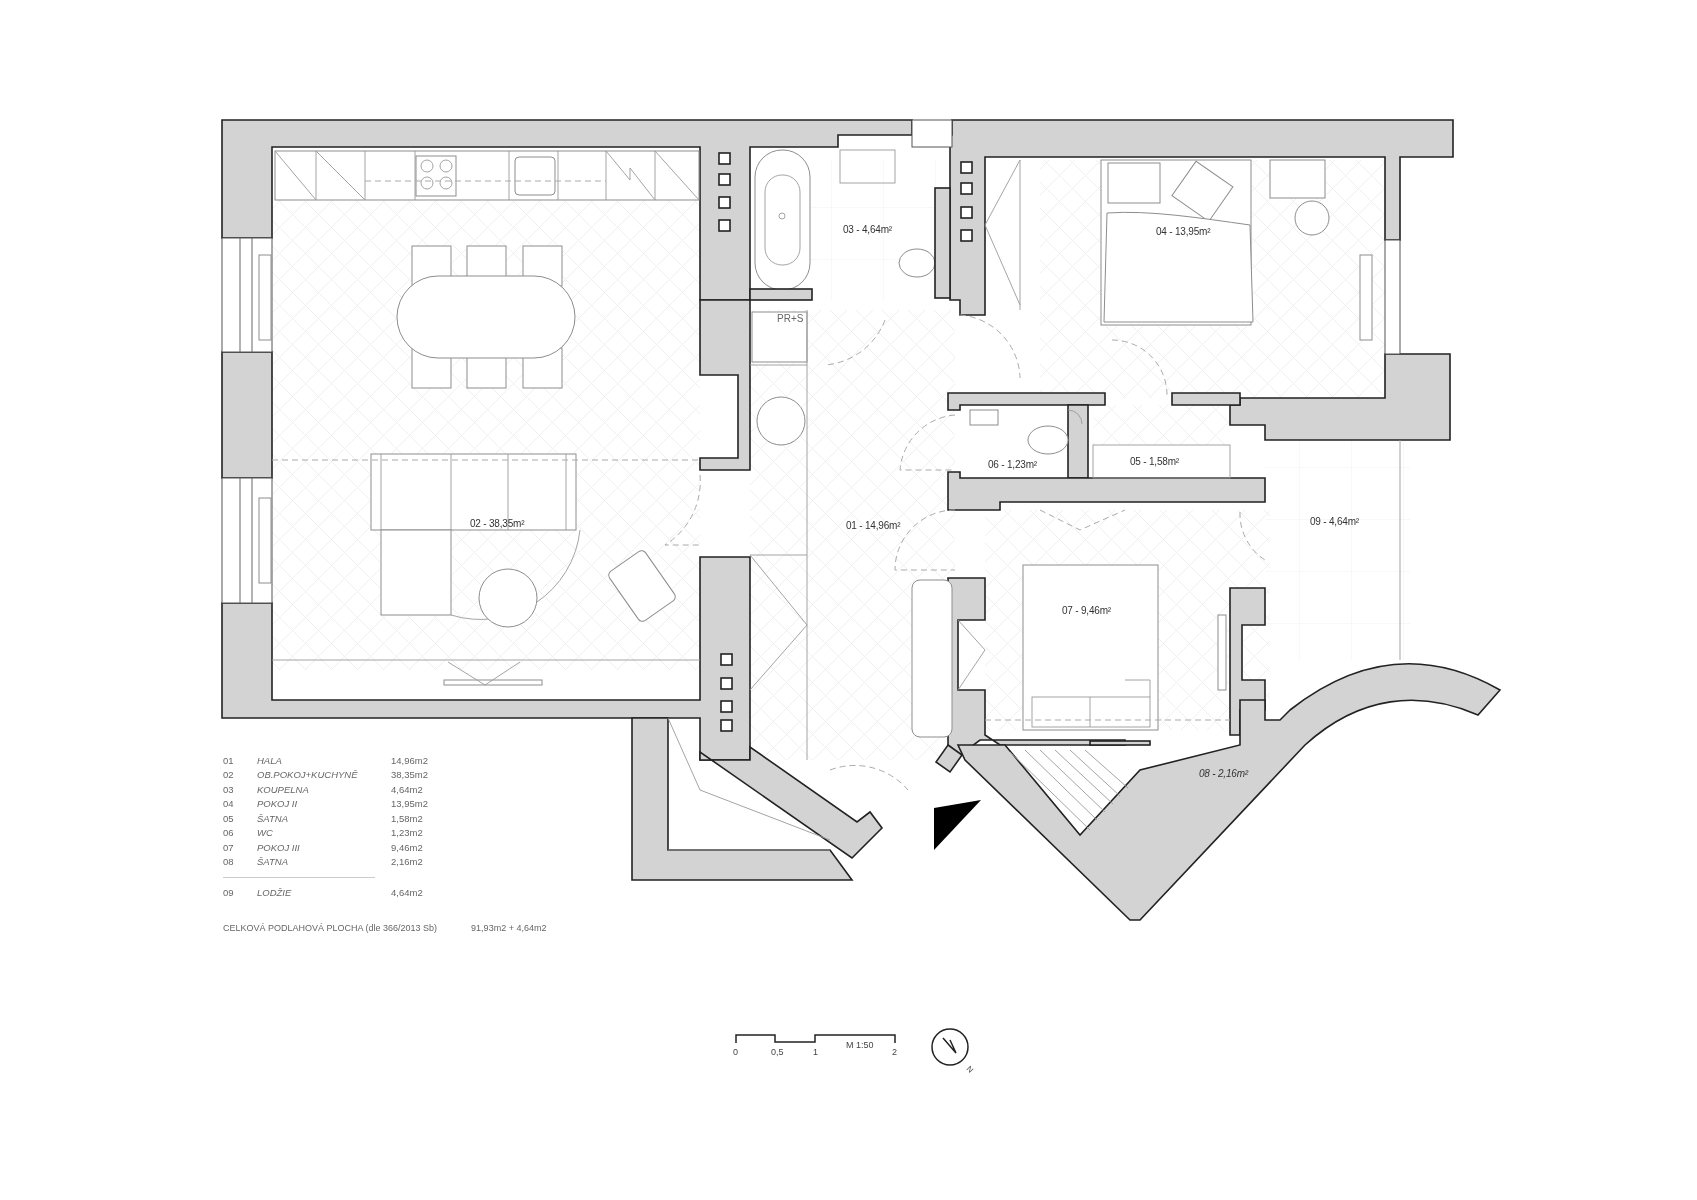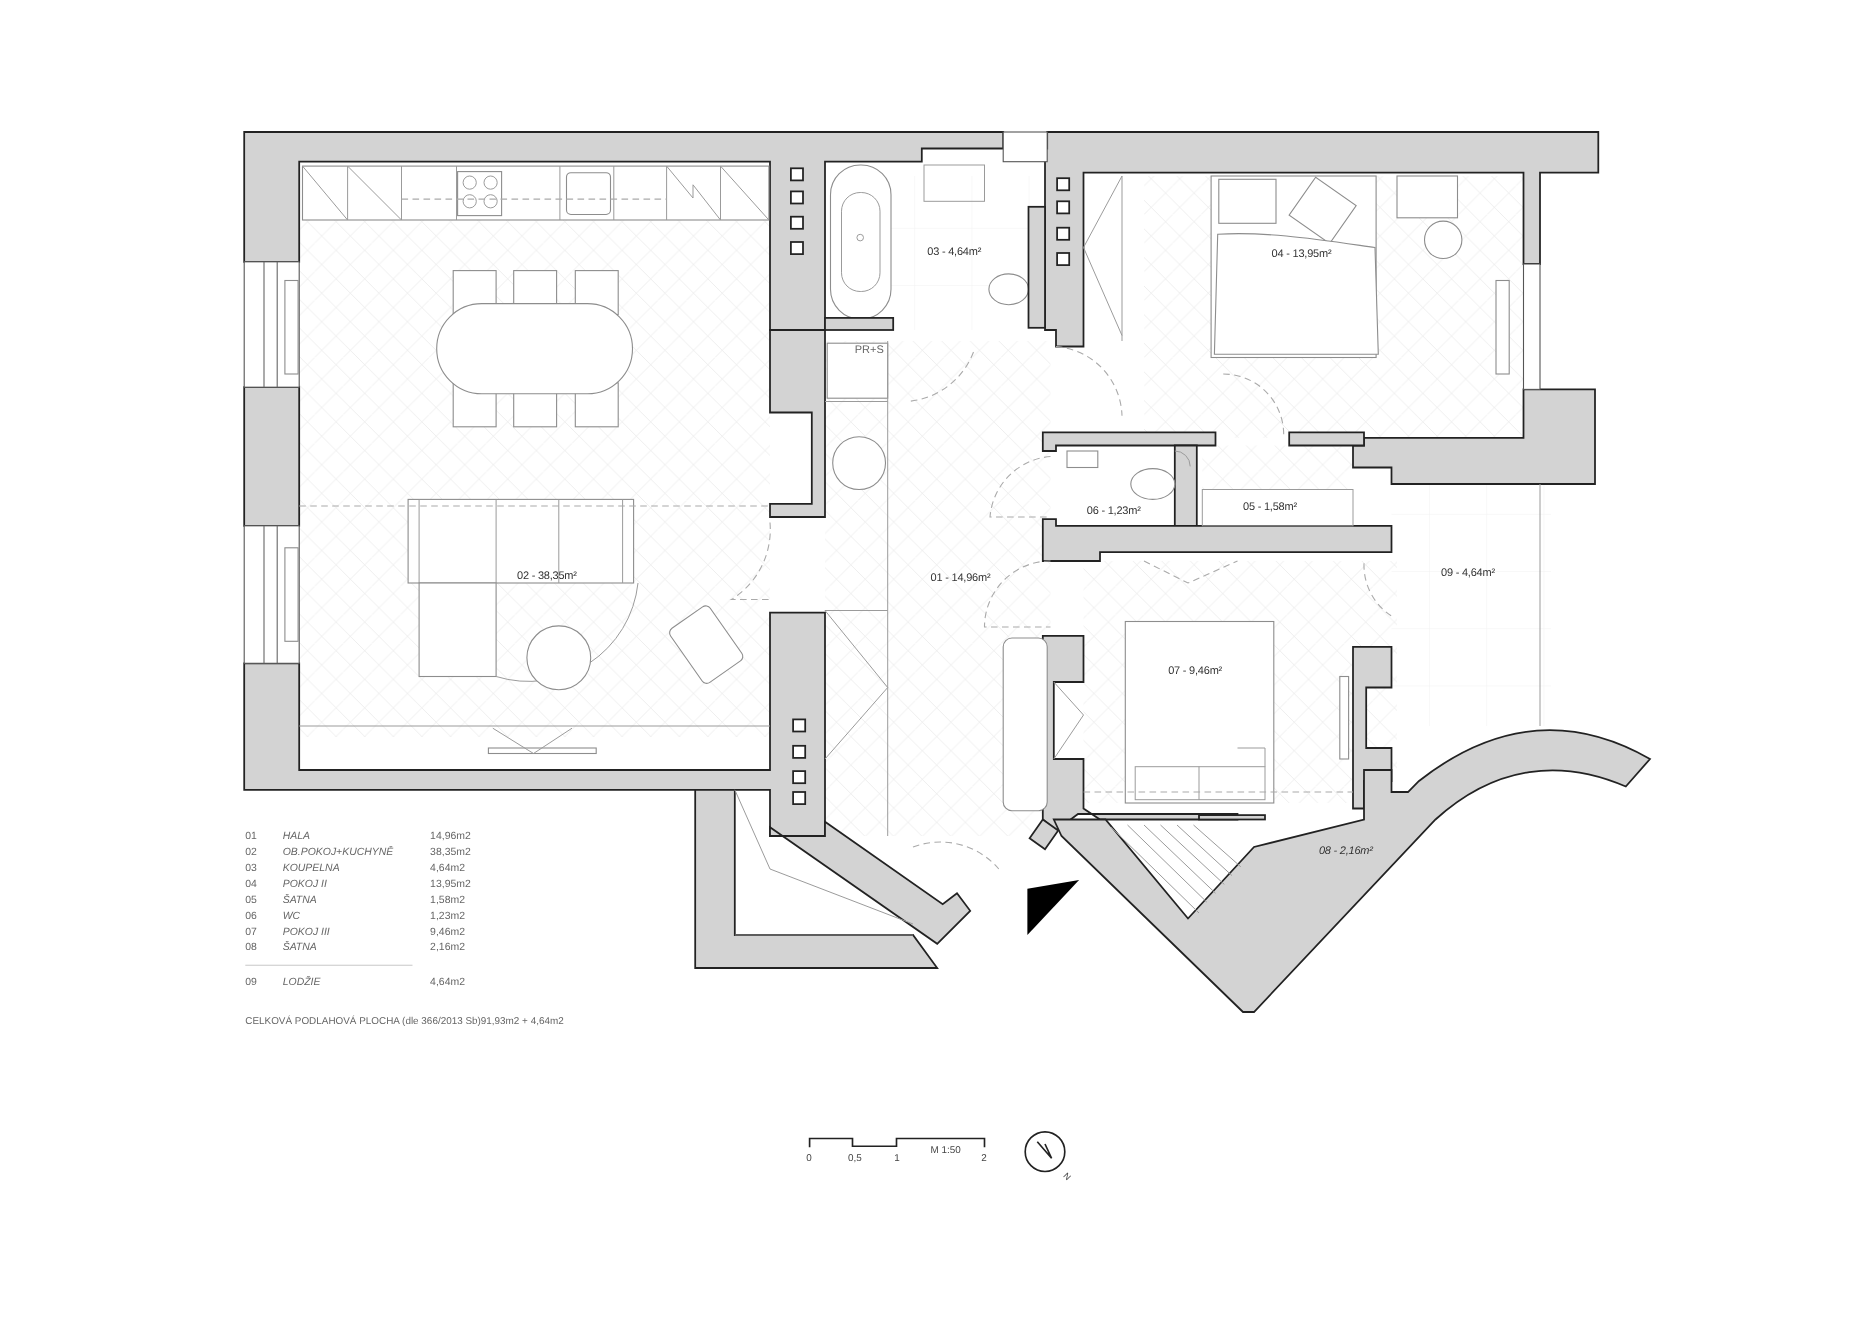--- a/index.html
+++ b/index.html
@@ -11,21 +11,21 @@
   .dash { fill:none; stroke:#aaa; stroke-width:1; stroke-dasharray:6 4; }
   .col { fill:#fff; stroke:#222; stroke-width:1.6; }
   .room-label { position:absolute; font-size:10px; color:#333; white-space:nowrap; letter-spacing:-0.2px; }
   .legend { position:absolute; left:223px; top:753px; font-size:9.5px; color:#666; }
   .legend-row { display:flex; height:14.5px; align-items:center;gap:10px; }
   .legend-row .num { width:24px; }
   .legend-row .name { width:124px;font-style:italic; }
   .legend-row .area { width:28px; text-align:right; }
   .legend-sep { width:152px; height:1px; background:#ccc; margin:8px 0 7px 0; }
   .legend-total { position:absolute; left:223px; top:923px; font-size:9px; color:#666; white-space:nowrap; }
-  .legend-total span.v { }
+  .legend-total span.v { margin-left:34px; }
   .scale-lbl { position:absolute; font-size:9px; color:#444; }
   .pr-s { position:absolute; font-size:10px; color:#666;text-align:right; }
 </style>
 </head>
 <body>
 
 <svg class="plan" width="1697" height="1200" viewBox="0 0 1697 1200">
   <defs>
     <pattern id="herring" width="26" height="26" patternUnits="userSpaceOnUse">
       <path d="M0 13 L13 0 M13 26 L26 13 M0 0 L26 26 M-13 13 L13 39" stroke="#ececec" stroke-width="0.8" fill="none"></path>

